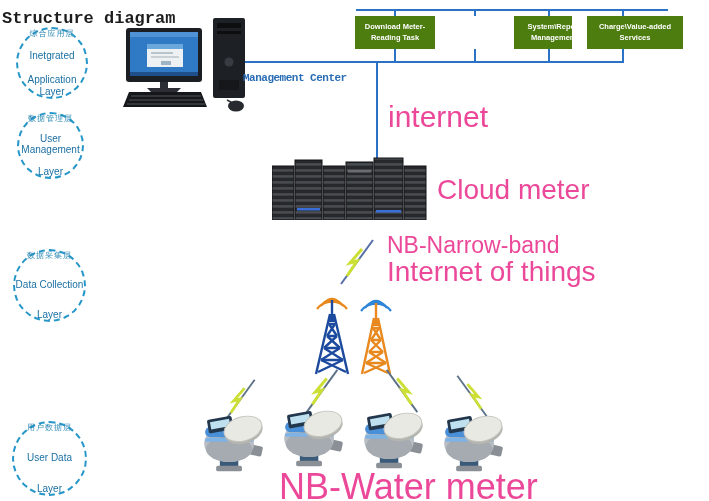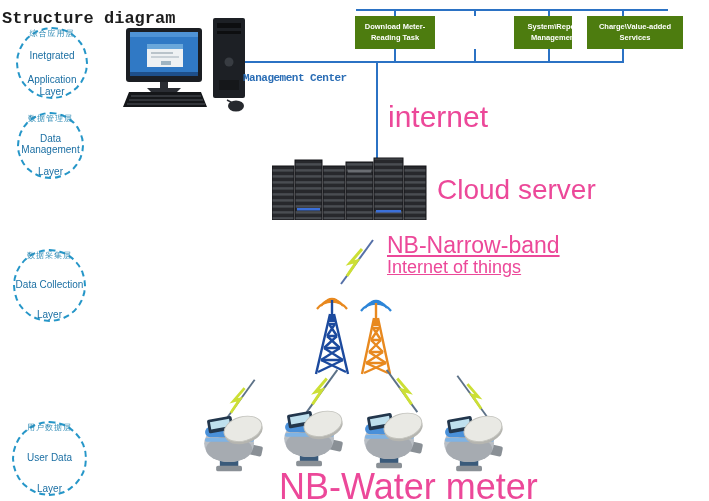--- a/index.html
+++ b/index.html
@@ -25,41 +25,41 @@
   
   .fbox{top:16px;height:33px;background:#4d7c0f;color:#ffffff;font-size:7.5px;font-weight:bold;
         display:flex;align-items:center;justify-content:center;text-align:center;
         line-height:1.35;box-sizing:border-box;padding:2px 3px;}
   
   #mgmt-label{left:243px;top:39px;font-family:"Liberation Mono","DejaVu Sans Mono",monospace;
         font-size:11px;font-weight:bold;color:#2a6db5;letter-spacing:-0.5px;white-space:nowrap;margin-top:33px;}
   .big-label{color:#ec4899;white-space:nowrap;}
   #lbl-internet{left:388px;top:100px;font-size:30px;}
   #lbl-cloud{left:437px;top:174px;font-size:28px;}
-  #lbl-nb{left:387px;top:234px;text-align:left;line-height:1.0;text-decoration:underline;}
+  #lbl-nb{left:387px;top:234px;text-align:left;line-height:1.0;}
   #lbl-nb .l1{font-size:23px;display:block;}
-  #lbl-nb .l2{font-size:18px;display:block;margin-top:1px;}
+  #lbl-nb .l2{font-size:28px;display:block;margin-top:1px;}
   #lbl-station{left:399px;top:321px;font-size:25px;}
   #lbl-meter{left:279px;top:466px;font-size:36px;}
 </style>
 </head>
 <body>
 
 <div id="stage">
 
   <div class="abs" id="title">Structure diagram</div>
 
   <div class="abs layer-circle" id="circle-1">
     <span class="cn">综合应用层</span>
     <span class="en">Inetgrated</span>
     <span class="en">Application Layer</span>
   </div>
   <div class="abs layer-circle" id="circle-2">
     <span class="cn">数据管理层</span>
-    <span class="en">Data Management</span>
+    <span class="en">User Management</span>
     <span class="en">Layer</span>
   </div>
   <div class="abs layer-circle" id="circle-3">
     <span class="cn">数据采集层</span>
     <span class="en">Data Collection</span>
     <span class="en">Layer</span>
   </div>
   <div class="abs layer-circle" id="circle-4">
     <span class="cn">用户数据层</span>
     <span class="en">User Data</span>
@@ -124,21 +124,21 @@
       <rect x="51" y="10" width="22" height="54" fill="url(#slots)"></rect>
       <rect x="74" y="6" width="27" height="58" fill="url(#slots)"></rect>
       <rect x="102" y="2" width="29" height="62" fill="url(#slots)"></rect>
       <rect x="132" y="10" width="22" height="54" fill="url(#slots)"></rect>
     </g>
     <rect x="25" y="52" width="23" height="2.5" fill="#3b6fd8"></rect>
     <rect x="104" y="54" width="25" height="2.5" fill="#3b6fd8"></rect>
     <rect x="76" y="14" width="23" height="2.5" fill="#6a6d72"></rect>
   </svg>
 
-  <div class="abs big-label" id="lbl-cloud">Cloud server</div>
+  <div class="abs big-label" id="lbl-cloud">Cloud meter</div>
 
   <svg class="abs" style="left:337px;top:236px;" width="40" height="52" viewBox="0 0 40 48">
     <line x1="4" y1="46" x2="36" y2="2" stroke="#5570a8" stroke-width="2"></line>
     <polyline points="25,11 13,25 20,23 10,38" stroke="#ccdf35" stroke-width="3" fill="none"></polyline>
   </svg>
 
   <div class="abs big-label" id="lbl-nb">
     <span class="l1">NB-Narrow-band</span>
     <span class="l2">Internet of things</span>
   </div>

